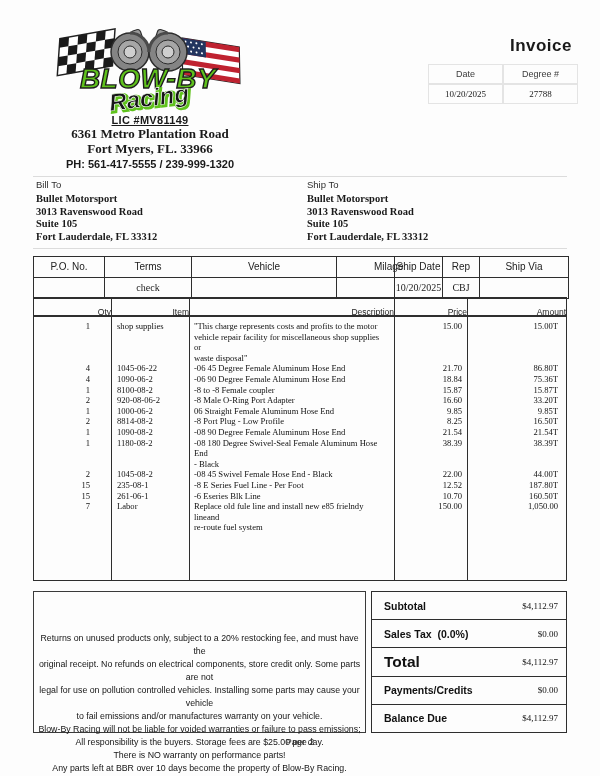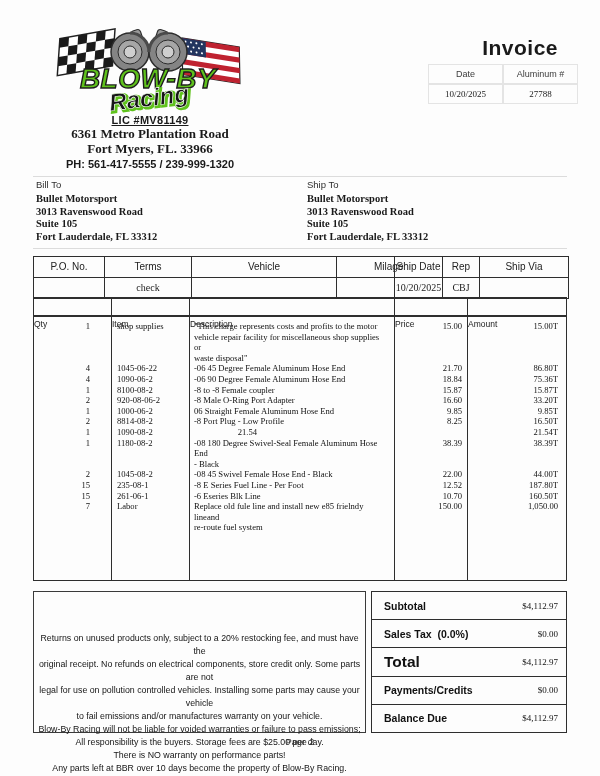--- a/index.html
+++ b/index.html
@@ -9,21 +9,21 @@
   }
   .abs{position:absolute;}
 
   
   .logo-wrap{left:44px;top:24px;width:210px;height:92px;}
   .company-block{left:30px;top:114px;width:240px;text-align:center;}
   .lic-line{font-size:11px;font-weight:bold;letter-spacing:.3px;text-decoration:underline;}
   .addr-line{font-family:"Liberation Serif",serif;font-weight:bold;font-size:13px;line-height:15px;}
   .phone-line{font-size:11px;font-weight:bold;margin-top:2px;}
 
-  .invoice-title{right:42px;top:36px;font-size:21px;font-weight:bold;letter-spacing:.5px;}
+  .invoice-title{right:28px;top:36px;font-size:17px;font-weight:bold;letter-spacing:.5px;}
   .di-grid{left:420px;top:64px;width:150px;margin-left:8px;}
   .di-row{display:flex;}
   .di-cell{width:75px;text-align:center;padding:4px 0;border:0.5px solid #e4e4e4;}
   .di-label{font-size:9px;color:#3c3c3c;}
   .di-value{font-family:"Liberation Serif",serif;font-size:9px;}
 
   .hairline{height:1px;background:#dcdcdc;left:33px;width:534px;}
 
   .party{top:179px;width:250px;}
   .party-label{font-size:9.5px;color:#2e2e2e;margin-bottom:3px;}
@@ -34,21 +34,21 @@
   .info-row{display:flex;}
   .info-row + .info-row{border-top:1px solid #2e2e2e;}
   .info-cell{box-sizing:border-box;text-align:center;padding:4px 0 5px 0;font-size:10px;color:#222;}
   .info-cell + .info-cell{border-left:1px solid #2e2e2e;}
   .info-cell.val{font-family:"Liberation Serif",serif;}
   .w0{width:70px;} .w1{width:87px;} .w2{width:145px;} .w3{width:58px;padding-left:37px;}
   .w4{width:48px;} .w5{width:37px;} .w6{flex:1;}
 
   
   .items-header{left:33px;top:297px;width:534px;border:1px solid #2e2e2e;display:flex;box-sizing:border-box;height:19px;}
-  .ih-cell{box-sizing:border-box;text-align:left;font-size:8.5px;padding-top:21px;color:#222;}
+  .ih-cell{box-sizing:border-box;text-align:right;font-size:8.5px;padding-top:9px;color:#222;}
   .ih-cell + .ih-cell{border-left:1px solid #2e2e2e;}
   .cw0{width:77px;} .cw1{width:78px;} .cw2{width:205px;} .cw3{width:73px;} .cw4{flex:1;}
 
   .items-body{left:33px;top:316px;width:534px;height:265px;border:1px solid #2e2e2e;box-sizing:border-box;}
   .vline{position:absolute;top:0;bottom:0;width:1px;background:#2e2e2e;}
   .irow{display:flex;position:relative;}
   .ic{box-sizing:border-box;font-family:"Liberation Serif",serif;font-size:8.6px;line-height:10.6px;color:#111;}
   .ic.qty{width:77px;text-align:right;padding-right:21px;}
   .ic.item{width:78px;padding-left:6px;}
   .ic.desc{width:205px;padding-left:5px;padding-right:6px;white-space:pre-line;}
@@ -152,21 +152,21 @@
   <div class="lic-line">LIC #MV81149</div>
   <div class="addr-line">6361 Metro Plantation Road</div>
   <div class="addr-line">Fort Myers, FL.  33966</div>
   <div class="phone-line">PH: 561-417-5555 / 239-999-1320</div>
 </div>
 
 <div class="abs invoice-title">Invoice</div>
 <div class="abs di-grid">
   <div class="di-row">
     <div class="di-cell di-label">Date</div>
-    <div class="di-cell di-label">Aluminum #</div>
+    <div class="di-cell di-label">Degree #</div>
   </div>
   <div class="di-row">
     <div class="di-cell di-value">10/20/2025</div>
     <div class="di-cell di-value">27788</div>
   </div>
 </div>
 
 <div class="abs hairline" style="top:176px;"></div>
 
 <div class="abs party" style="left:36px;">
@@ -268,20 +268,21 @@
   <div class="irow">
     <div class="ic qty">2</div>
     <div class="ic item">8814-08-2</div>
     <div class="ic desc">-8 Port Plug - Low Profile</div>
     <div class="ic price">8.25</div>
     <div class="ic amount">16.50T</div>
   </div>
   <div class="irow">
     <div class="ic qty">1</div>
     <div class="ic item">1090-08-2</div>
+    <div class="ic desc">-08 90 Degree Female Aluminum Hose End</div>
     <div class="ic price">21.54</div>
     <div class="ic amount">21.54T</div>
   </div>
   <div class="irow">
     <div class="ic qty">1</div>
     <div class="ic item">1180-08-2</div>
     <div class="ic desc">-08 180 Degree Swivel-Seal Female Aluminum Hose End
 - Black</div>
     <div class="ic price">38.39</div>
     <div class="ic amount">38.39T</div>

